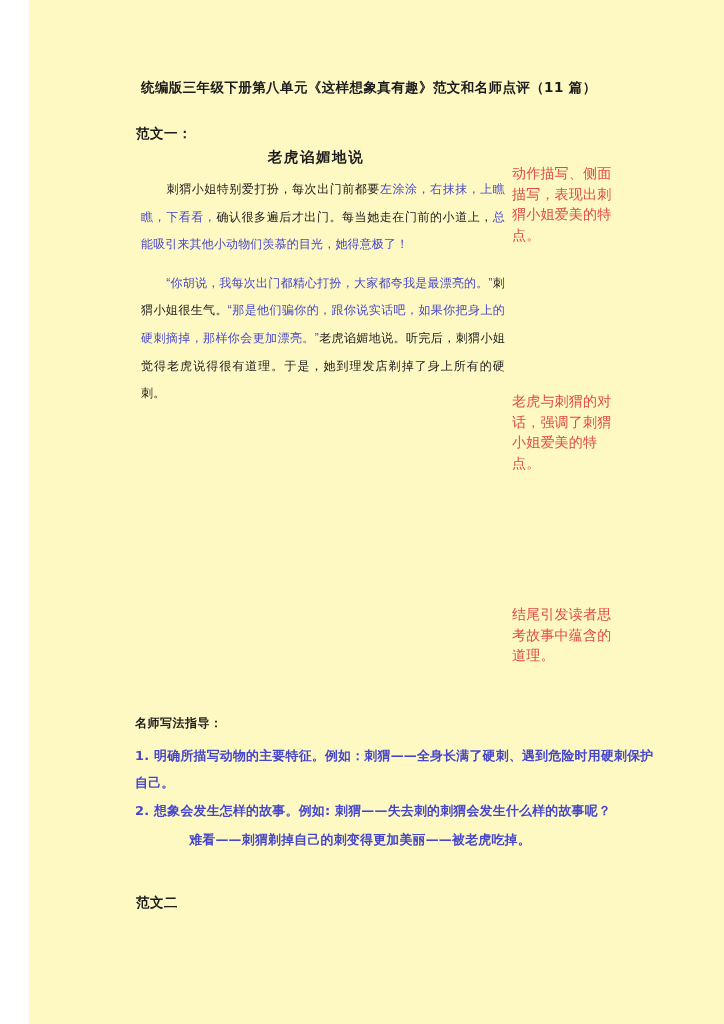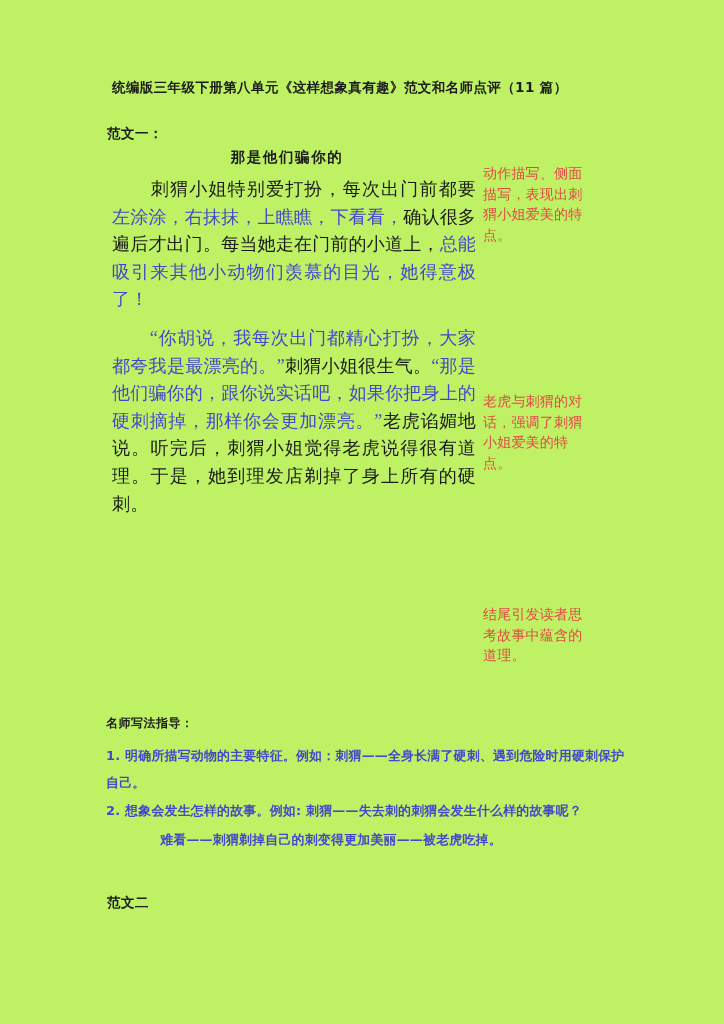--- a/index.html
+++ b/index.html
@@ -10,21 +10,22 @@
   body {
     width: 724px;
     height: 1024px;
     position: relative;
     font-family: "DejaVu Sans", sans-serif;
     overflow: hidden;
   }
   .page {
     position: absolute;
     inset: 0;
-    background: #bef264;
+    background: #fef9c3;
+    margin-left: 29px;
   }
 
   
   .doc-title {
     position: absolute;
     left: 112px;
     top: 79px;
     width: 520px;
     font-family: "DejaVu Sans", sans-serif;
     font-size: 13.5px;
@@ -62,22 +63,22 @@
   }
 
   
   .body-col {
     position: absolute;
     left: 112px;
     width: 364px;
     top: 176px;
   }
   .para {
-    font-family: Liberation Serif, serif;
-    font-size: 18px;
+    font-family: Liberation Sans, sans-serif;
+    font-size: 12px;
     line-height: 27.6px;
     color: #1a1a1a;
     text-align: justify;
     text-justify: inter-character;
     letter-spacing: 0.15px;
     margin: 0 0 11px 0;
   }
   .para .ind { display: inline-block; width: 2.1em; }
   .blue { color: #4646cc; }
   .blk  { color: #1a1a1a; }
@@ -126,21 +127,21 @@
 </style>
 </head>
 <body>
 
 <div class="page">
 
   <div class="doc-title">统编版三年级下册第八单元《这样想象真有趣》范文和名师点评（11 篇）</div>
 
   <div class="sample-label" id="sample-one-label">范文一：</div>
 
-  <div class="essay-title">那是他们骗你的</div>
+  <div class="essay-title">老虎谄媚地说</div>
 
   <div class="body-col" id="essay-body">
       <div class="para"><span class="ind"></span><span class="blk">刺猬小姐特别爱打扮，每次出门前都要</span><span class="blue">左涂涂，右抹抹，上瞧瞧，下看看，</span><span class="blk">确认很多遍后才出门。每当她走在门前的小道上，</span><span class="blue">总能吸引来其他小动物们羡慕的目光，她得意极了！</span></div>
       <div class="para"><span class="ind"></span><span class="blue">“你胡说，我每次出门都精心打扮，大家都夸我是最漂亮的。”</span><span class="blk">刺猬小姐很生气。</span><span class="blue">“那是他们骗你的，跟你说实话吧，如果你把身上的硬刺摘掉，那样你会更加漂亮。”</span><span class="blk">老虎谄媚地说。听完后，刺猬小姐觉得老虎说得很有道理。于是，她到理发店剃掉了身上所有的硬刺。</span></div>
     </div>
 
   <div class="annot" id="annot-1">动作描写、侧面描写，表现出刺猬小姐爱美的特点。</div>
 
   <div class="annot" id="annot-2">老虎与刺猬的对话，强调了刺猬小姐爱美的特点。</div>
 

